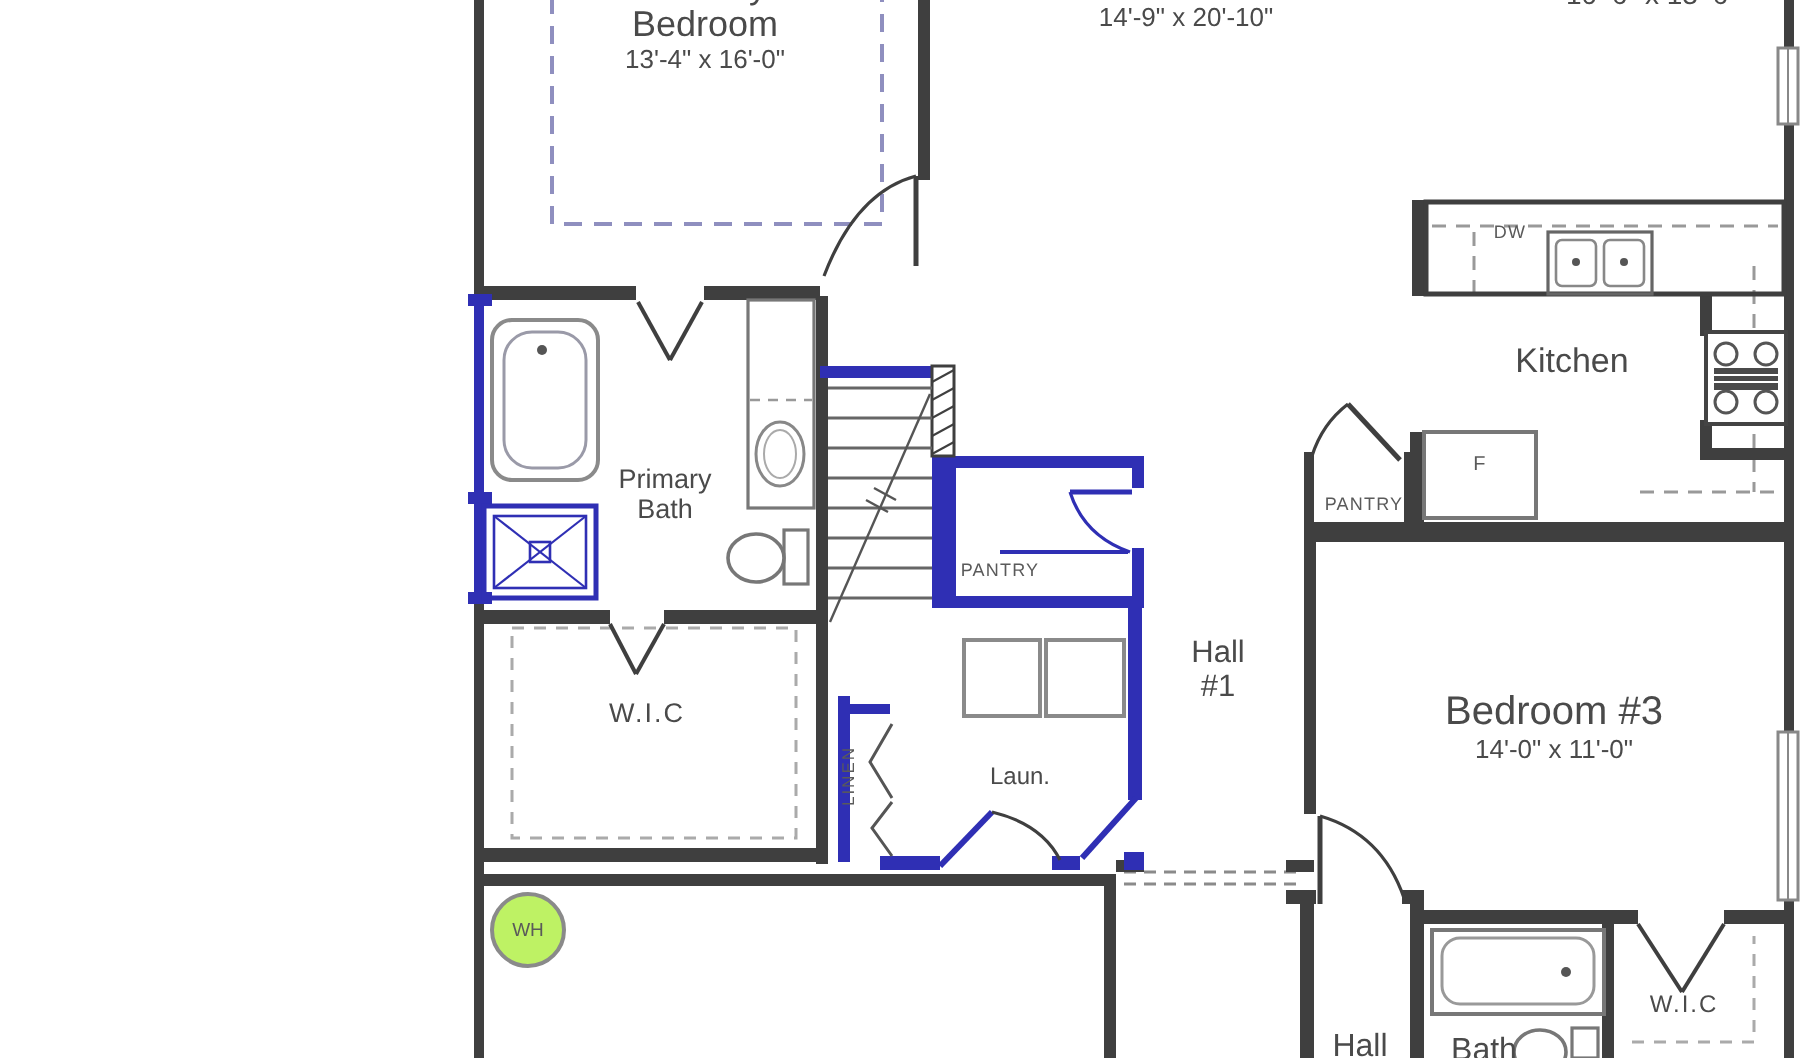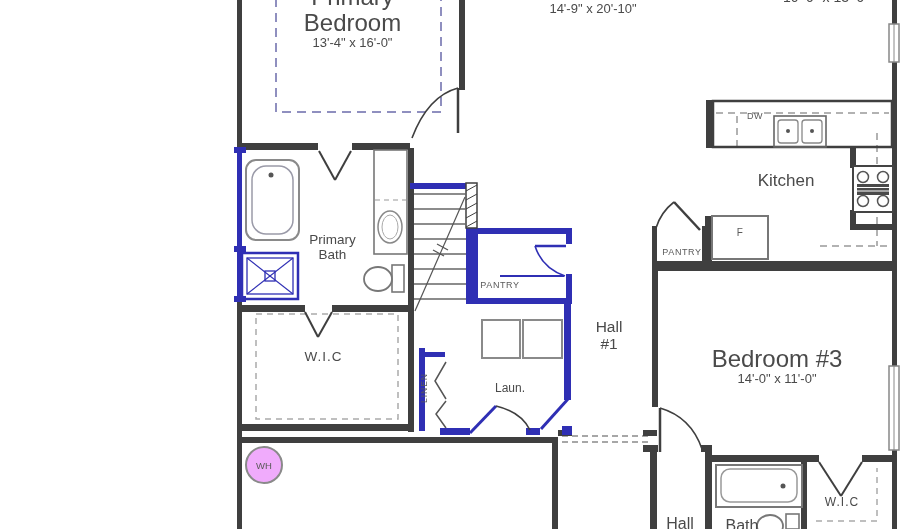--- a/index.html
+++ b/index.html
@@ -4,25 +4,25 @@
 <style>
   html,body{margin:0;padding:0;background:#ffffff;}
   .plan{
     position:relative;width:900px;height:529px;background:#ffffff;overflow:hidden;
     font-family:"Liberation Sans", sans-serif;color:#4a4a4a;
   }
   .plan svg{position:absolute;left:0;top:0;}
   .lbl{position:absolute;text-align:center;line-height:1.08;color:#4a4a4a;}
   .lbl .dims{font-size:13px;}
   .small{font-size:9px;letter-spacing:.6px;color:#5a5a5a;}
-  .room-title{font-size:24px;}
+  .room-title{font-size:18px;}
   .wh-circle{
     position:absolute;left:245px;top:446px;width:34px;height:34px;border:2px solid #8a8a8a;
     border-radius:50%;display:flex;align-items:center;justify-content:center;
-    font-size:9.5px;color:#5a5a5a;background:#f0abfc;
+    font-size:9.5px;color:#5a5a5a;background:#bef264;
   }
   .vert{transform:rotate(-90deg);transform-origin:center center;}
 </style>
 </head>
 <body>
 
 <div class="plan">
 
 <svg width="900" height="529" viewBox="0 0 900 529">
 
@@ -267,21 +267,21 @@
   </div>
 
   <div class="lbl" style="left:281px;top:350px;width:85px;font-size:13.5px;letter-spacing:1px;">W.I.C</div>
 
   <div class="lbl" style="left:579px;top:319px;width:60px;font-size:15.5px;">
     <div>Hall</div>
     <div>#1</div>
   </div>
 
   <div class="lbl" style="left:692px;top:346px;width:170px;">
-    <div style="font-size:24px;">Bedroom #3</div>
+    <div style="font-size:20px;">Bedroom #3</div>
     <div class="dims">14'-0" x 11'-0"</div>
   </div>
 
   <div class="lbl" style="left:475px;top:382px;width:70px;font-size:12px;">Laun.</div>
 
   <div class="lbl vert small" style="left:404px;top:382px;width:44px;height:12px;font-size:8.5px;letter-spacing:1px;">LINEN</div>
 
   <div class="wh-circle">
     <span>WH</span>
   </div>

